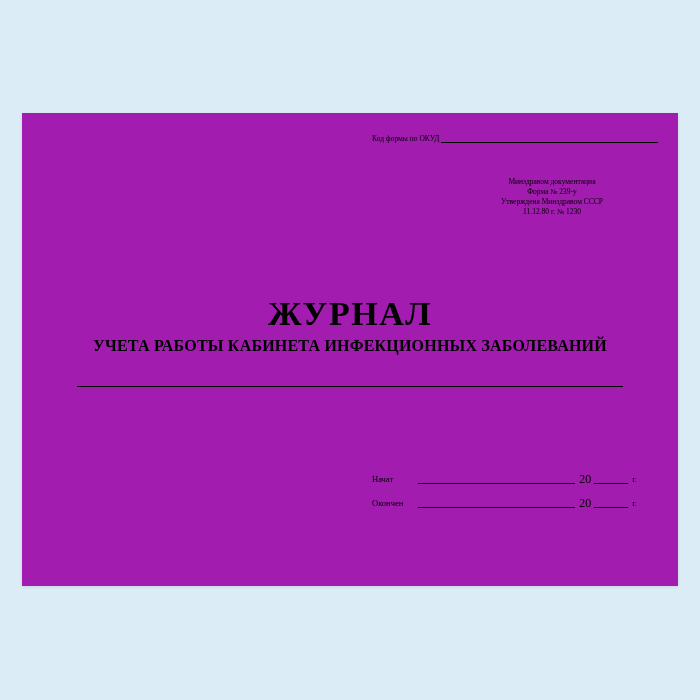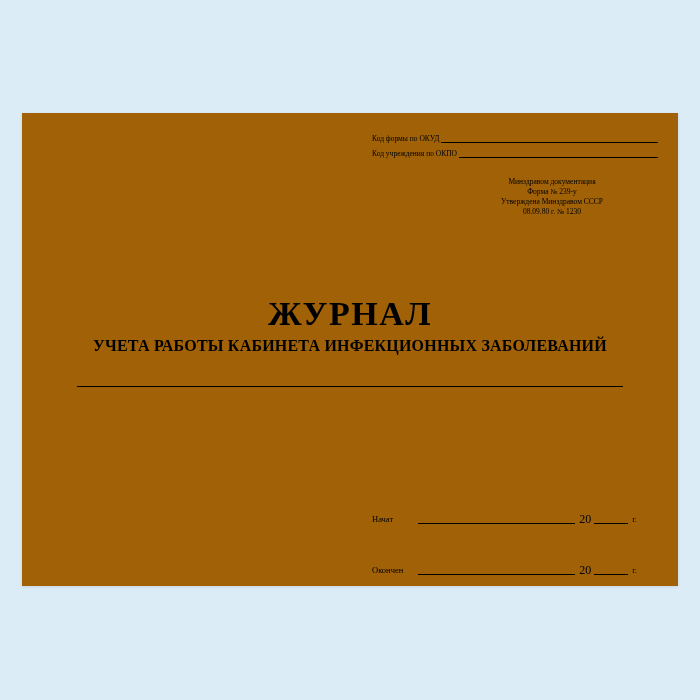--- a/index.html
+++ b/index.html
@@ -18,21 +18,21 @@
     width: 700px;
     height: 700px;
   }
   
   .page {
     position: absolute;
     left: 22px;
     top: 113px;
     width: 656px;
     height: 473px;
-    background: #a16207;
+    background: #a21caf;
     box-shadow: 0 1px 3px rgba(0,0,0,0.10);
   }
   .inner {
     position: absolute;
     left: 0; top: 0; right: 0; bottom: 0;
   }
 
   
   .codes {
     position: absolute;
@@ -131,21 +131,20 @@
     top: 360px;
     width: 265px;
     font-size: 8.5px;
     color: #000;
   }
   .date-row {
     display: flex;
     align-items: flex-end;
     margin-bottom: 13px;
     white-space: nowrap;
-    margin-top: 40px;
   }
   .date-label {
     width: 46px;
     font-size: 8.5px;
     line-height: 10px;
   }
   .date-fill {
     flex: 1;
     border-bottom: 1px solid #000;
     height: 10px;
@@ -172,32 +171,28 @@
 
 <div id="stage">
   <div class="page">
     <div class="inner">
 
       <div class="codes">
         <div class="code-row">
           <span class="code-label">Код формы по ОКУД</span>
           <span class="code-line"></span>
         </div>
-        <div class="code-row">
-          <span class="code-label">Код учреждения по ОКПО</span>
-          <span class="code-line"></span>
-        </div>
       </div>
 
 
       <div class="meddoc">
         <div>Минздравом документация</div>
         <div>Форма № 239-у</div>
         <div>Утверждена Минздравом СССР</div>
-        <div>08.09.80 г. № 1230</div>
+        <div>11.12.80 г. № 1230</div>
       </div>
 
       <div class="title-main">ЖУРНАЛ</div>
       <div class="title-sub">УЧЕТА РАБОТЫ КАБИНЕТА ИНФЕКЦИОННЫХ ЗАБОЛЕВАНИЙ</div>
 
       <div class="rule"></div>
 
       <div class="dates">
         <div class="date-row">
           <span class="date-label">Начат</span>

